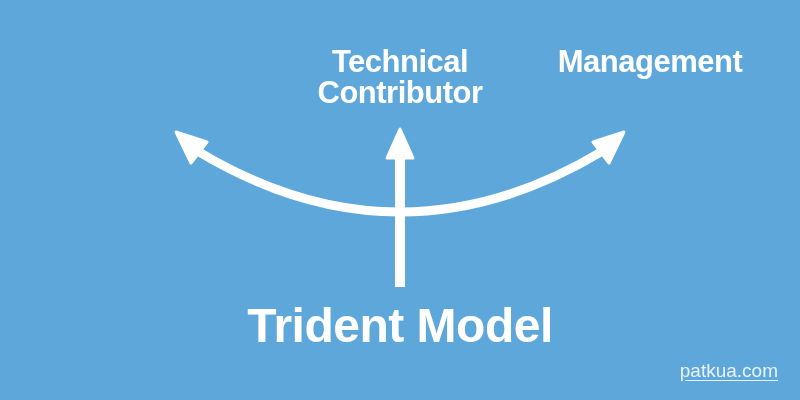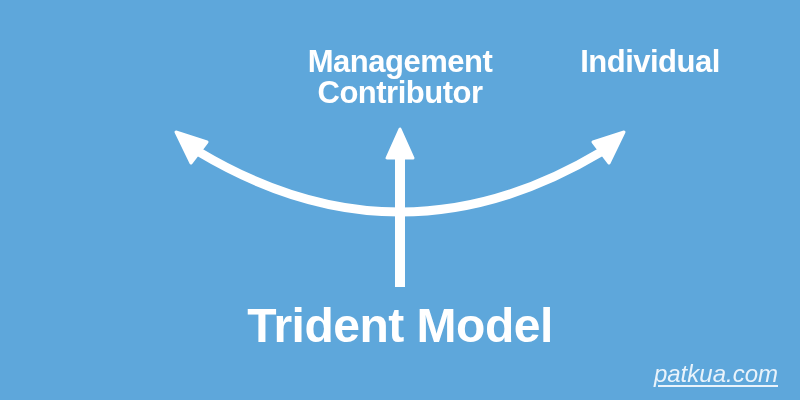--- a/index.html
+++ b/index.html
@@ -46,27 +46,26 @@
     font-weight: bold;
     font-size: 48px;
     line-height: 40px;
     letter-spacing: -0.5px;
     color: var(--fg);
   }
   .footer-link {
     position: absolute;
     right: 22px;
     top: 360px;
-    font-size: 24px;
+    font-size: 19px;
     font-weight: normal;
     color: var(--link);
     text-decoration: underline;
     text-underline-offset: 3px;
     cursor: pointer;
-    font-style: italic;
   }
 </style>
 </head>
 <body>
 
 <div class="canvas">
 
   <svg class="trident-svg" viewBox="0 0 800 400" aria-hidden="true">
 
     <g fill="currentColor" stroke="currentColor">
@@ -76,25 +75,25 @@
     </g>
 
     <g fill="currentColor" stroke="currentColor">
       <rect x="395" y="154" width="10" height="133" stroke="none"></rect>
       <polygon points="400,129 387,158 413,158" stroke-width="3" stroke-linejoin="round"></polygon>
     </g>
   </svg>
 
 
   <div class="label label-ic">
-    <span>Management</span>
+    <span>Technical</span>
     <span>Contributor</span>
   </div>
 
   <div class="label label-tech">
-    <span>Individual</span>
+    <span>Management</span>
   </div>
 
   <div class="diagram-title">Trident Model</div>
 
   <a class="footer-link">patkua.com</a>
 
 </div>
 
 </body></html>

